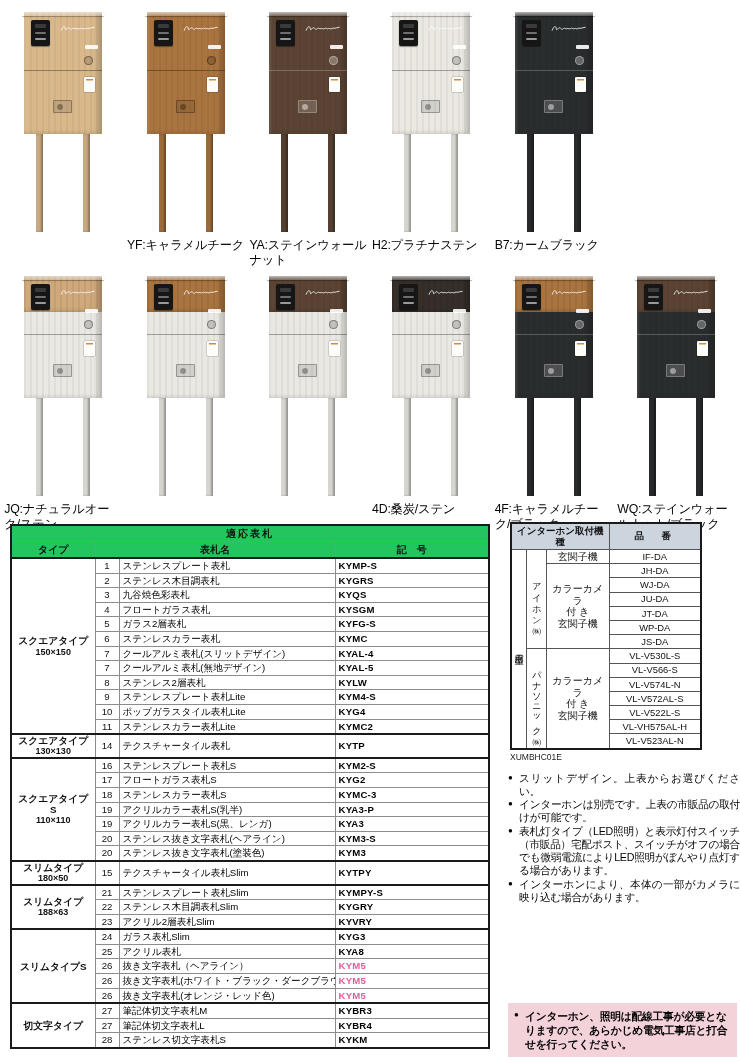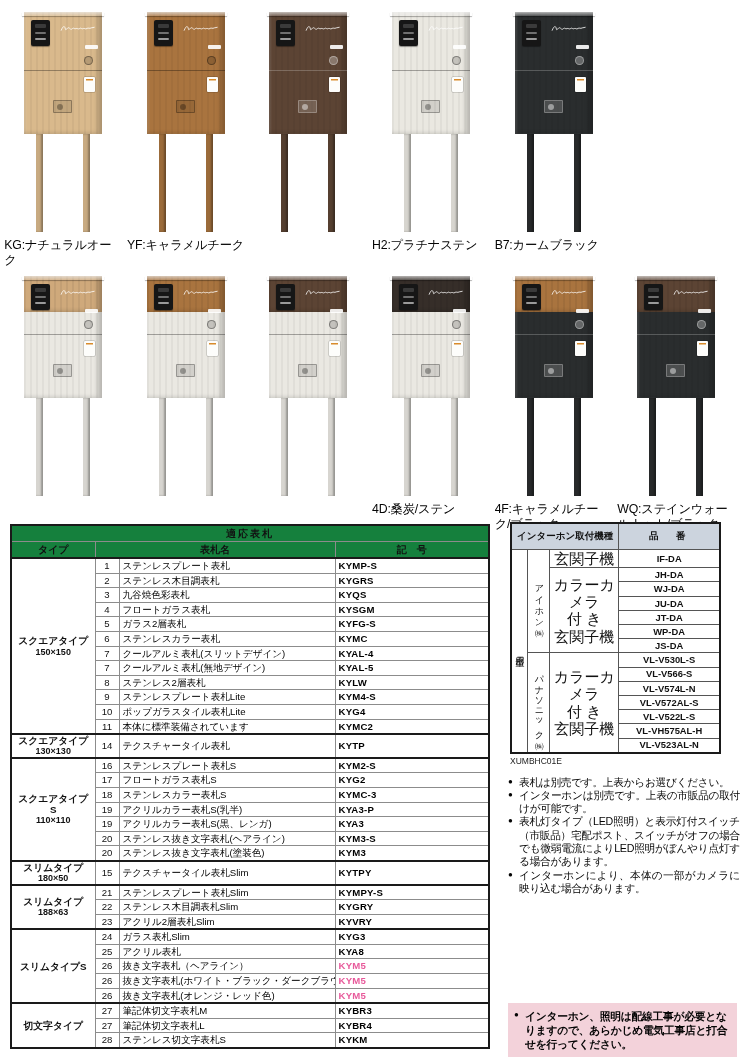--- a/index.html
+++ b/index.html
@@ -47,40 +47,40 @@
   .lock b{position:absolute;top:3.5px;left:4px;width:6px;height:6px;border-radius:50%;}
   .legs{display:flex;justify-content:space-between;width:54px;height:98px;margin:0 auto;}
   .leg{width:7px;height:100%;box-shadow:inset -2px 0 2px rgba(0,0,0,.3);}
   .prod-label{width:118px;margin-top:6px;font-size:12.3px;line-height:1.18;text-align:left;color:#050505;letter-spacing:-0.2px;}
 
   
   .np-wrap{position:absolute;left:10px;top:524px;width:478px;}
   table{border-collapse:collapse;table-layout:fixed;}
   .np{width:478px;border:2px solid #1a1a1a;}
   .np th,.np td{border:1px solid #8c8c8c;padding:0 3px;overflow:hidden;}
-  .np thead th{background:#15803d;font-size:10px;height:15px;font-weight:bold;color:#111;}
+  .np thead th{background:#22c55e;font-size:10px;height:15px;font-weight:bold;color:#111;}
   .np .t-title{letter-spacing:2px;}
   .np tbody td{height:13.6px;font-size:9.6px;line-height:1;}
   .np td.num{text-align:center;color:#111;}
   .np td.nm{white-space:nowrap;}
   .np td.cd{font-weight:bold;letter-spacing:.2px;}
   .np td.type-cell{text-align:center;font-weight:bold;font-size:9.8px;line-height:1.15;color:#111;margin-top:8px;}
   .np td.type-cell .sz{font-weight:bold;font-size:9px;}
   .np tr.group-start td{border-top:2px solid #1a1a1a;}
 
   
   .right-col{position:absolute;left:508px;top:522px;width:230px;}
-  .ic{width:211px;border:2px solid #1a1a1a;margin-left:2px;}
+  .ic{width:192px;border:2px solid #1a1a1a;margin-left:2px;}
   .ic th,.ic td{border:1px solid #555;padding:0 2px;}
   .ic thead th{background:#ccd4de;font-size:9.5px;font-weight:bold;height:25px;line-height:1.15;color:#111;}
   .ic thead th.pn{letter-spacing:4px;}
   .ic tbody td{font-size:9.3px;height:13.2px;line-height:1;text-align:center;color:#111;}
   .ic td.vert{writing-mode:vertical-rl;text-orientation:upright;letter-spacing:1px;padding:2px 0;font-size:9px;}
-  .ic td.dev{font-size:15px;line-height:1.15;}
-  .ic td.model{font-weight:bold;text-align:center;font-size:9.4px;}
+  .ic td.dev{font-size:10px;line-height:1.15;}
+  .ic td.model{font-weight:normal;text-align:center;font-size:9.4px;}
   .caption{margin:2px 0 0 2px;font-size:8.5px;color:#222;}
 
   .notes{list-style:none;margin:10px 0 0 0;padding:0;width:232px;}
   .notes li{position:relative;padding-left:11px;font-size:10.7px;line-height:1.24;color:#050505;letter-spacing:-0.3px;text-align:justify;}
   .notes li::before{content:"●";position:absolute;left:0;top:1px;font-size:8px;}
   .warn{position:absolute;left:0;top:481px;width:218px;padding:6px 5px 6px 6px;font-size:10.8px;line-height:1.3;font-weight:bold;color:#050505;letter-spacing:-0.3px;}
   .warn .wtxt{position:relative;padding-left:11px;display:block;}
   .warn .wtxt::before{content:"●";position:absolute;left:0;top:1px;font-size:8px;}
 </style>
 </head>
@@ -110,21 +110,20 @@
             </div>
             <div class="lock" style="background: rgba(0, 0, 0, 0.1); box-shadow: rgba(0, 0, 0, 0.28) 0px 0px 0px 1px inset;">
               <b style="background: rgba(0, 0, 0, 0.3);"></b>
             </div>
           </div>
           <div class="legs">
             <div class="leg" style="background: rgb(200, 170, 129);"></div>
             <div class="leg" style="background: rgb(200, 170, 129);"></div>
           </div>
         </div>
-        <div class="prod-label">KG:ナチュラルオーク</div>
       </div>
       <div class="prod">
         <div class="post">
           <div class="cabinet" style="background: rgb(169, 116, 63);">
             <div class="grain"></div>
             <div class="cap"></div>
             <div class="intercom">
               <i class="cam"></i>
               <i class="spk"></i>
               <i class="btn"></i>
@@ -170,20 +169,21 @@
             </div>
             <div class="lock" style="background: rgba(255, 255, 255, 0.16); box-shadow: rgba(255, 255, 255, 0.25) 0px 0px 0px 1px inset;">
               <b style="background: rgba(255, 255, 255, 0.45);"></b>
             </div>
           </div>
           <div class="legs">
             <div class="leg" style="background: rgb(85, 63, 48);"></div>
             <div class="leg" style="background: rgb(85, 63, 48);"></div>
           </div>
         </div>
+        <div class="prod-label">YA:ステインウォールナット</div>
       </div>
       <div class="prod">
         <div class="post">
           <div class="cabinet" style="background: rgb(234, 232, 225);">
             <div class="grain"></div>
             <div class="cap"></div>
             <div class="intercom">
               <i class="cam"></i>
               <i class="spk"></i>
               <i class="btn"></i>
@@ -264,20 +264,21 @@
             </div>
             <div class="lock" style="background: rgba(0, 0, 0, 0.1); box-shadow: rgba(0, 0, 0, 0.28) 0px 0px 0px 1px inset;">
               <b style="background: rgba(0, 0, 0, 0.3);"></b>
             </div>
           </div>
           <div class="legs">
             <div class="leg" style="background: rgb(215, 213, 208);"></div>
             <div class="leg" style="background: rgb(215, 213, 208);"></div>
           </div>
         </div>
+        <div class="prod-label">JQ:ナチュラルオーク/ステン</div>
       </div>
       <div class="prod">
         <div class="post">
           <div class="cabinet" style="background: rgb(234, 232, 226);">
             <div class="grain"></div>
             <div class="woodtop" style="background: rgb(169, 116, 63);">
               <div class="tgrain"></div>
             </div>
             <div class="cap"></div>
             <div class="intercom">
@@ -510,21 +511,21 @@
             <td class="nm">ステンレスプレート表札Lite</td>
             <td class="cd">KYM4-S</td>
           </tr>
           <tr>
             <td class="num">10</td>
             <td class="nm">ポップガラスタイル表札Lite</td>
             <td class="cd">KYG4</td>
           </tr>
           <tr>
             <td class="num">11</td>
-            <td class="nm">本体に標準装備されています</td>
+            <td class="nm">ステンレスカラー表札Lite</td>
             <td class="cd">KYMC2</td>
           </tr>
           <tr class="group-start">
             <td class="type-cell" rowspan="1">
               <div>スクエアタイプ</div>
               <div class="sz">130×130</div>
             </td>
             <td class="num">14</td>
             <td class="nm">テクスチャータイル表札</td>
             <td class="cd">KYTP</td>
@@ -717,21 +718,21 @@
             <td class="model">VL-VH575AL-H</td>
           </tr>
           <tr>
             <td class="model">VL-V523AL-N</td>
           </tr>
         </tbody>
     </table>
     <div class="caption">XUMBHC01E</div>
 
     <ul class="notes" id="notesList">
-        <li>表札は別売です。上表からお選びください。</li>
+        <li>スリットデザイン。上表からお選びください。</li>
         <li>インターホンは別売です。上表の市販品の取付けが可能です。</li>
         <li>表札灯タイプ（LED照明）と表示灯付スイッチ（市販品）宅配ポスト、スイッチがオフの場合でも微弱電流によりLED照明がぼんやり点灯する場合があります。</li>
         <li>インターホンにより、本体の一部がカメラに映り込む場合があります。</li>
       </ul>
 
     <div class="warn" id="warnBox" style="background: rgb(243, 210, 218);">
       <span class="wtxt">インターホン、照明は配線工事が必要となりますので、あらかじめ電気工事店と打合せを行ってください。</span>
     </div>
   </div>
 

